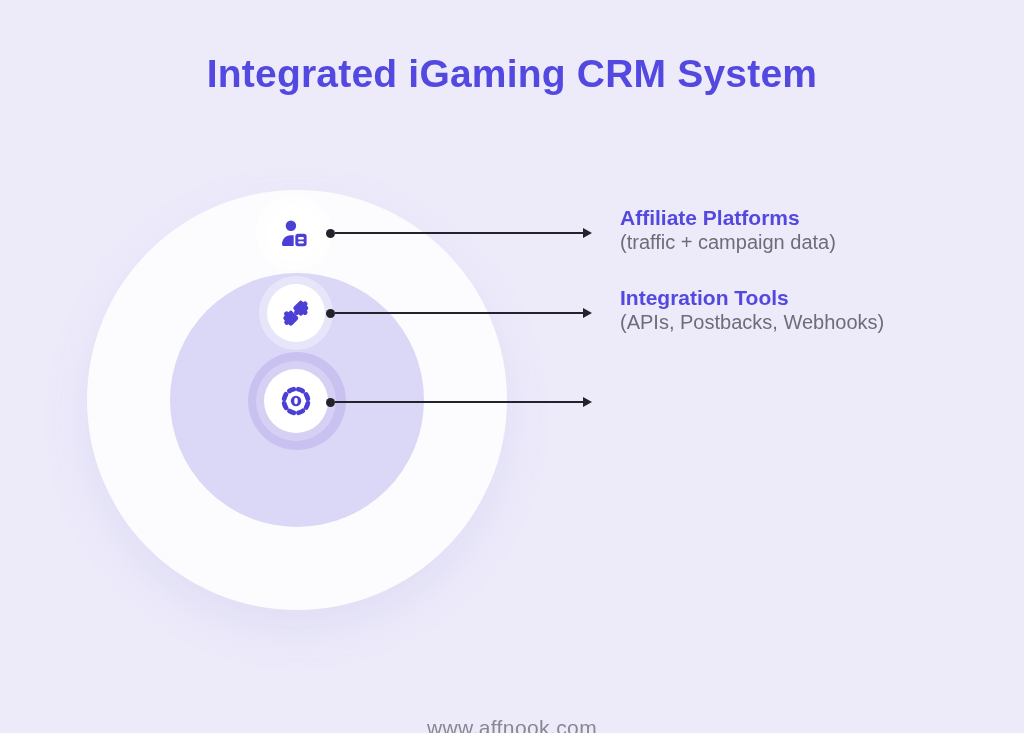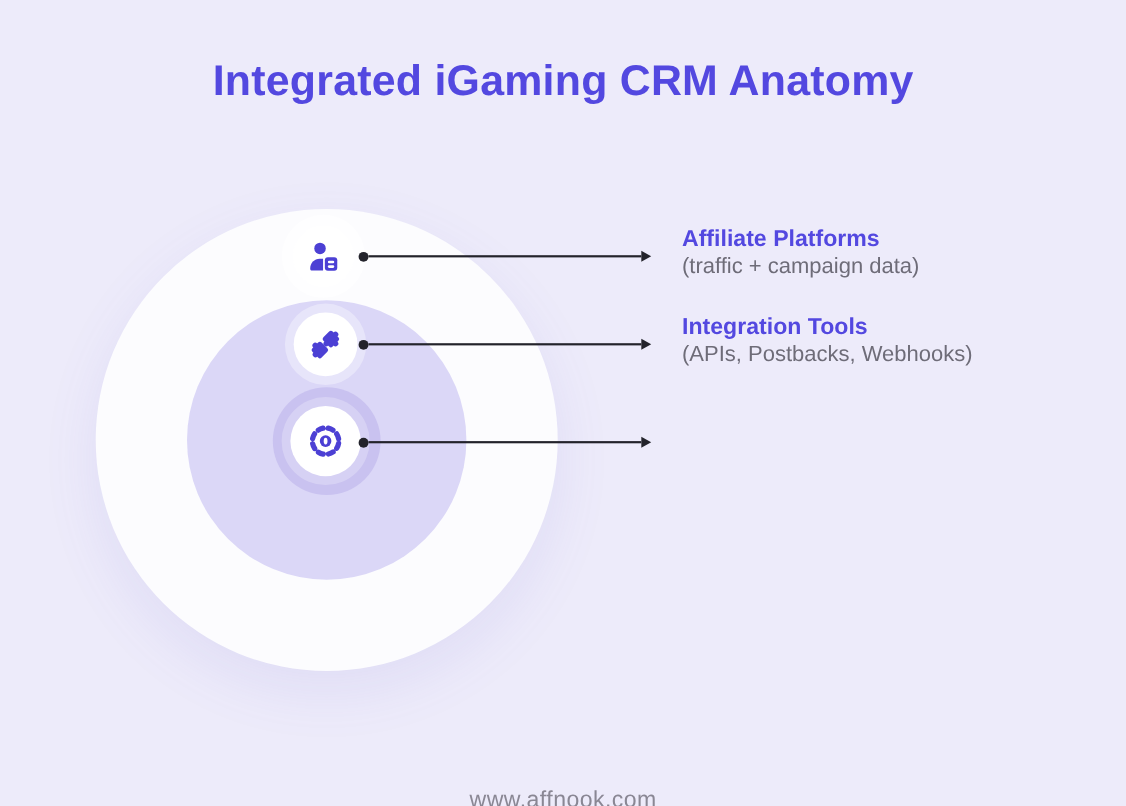--- a/index.html
+++ b/index.html
@@ -111,21 +111,21 @@
   .website-url{
     font-size:21px;color:var(--footer-gray);letter-spacing:0.4px;margin-top:45px;
   }
 </style>
 </head>
 <body>
 
 <div class="canvas">
 
   <header class="title-block">
-    <div class="title-line2">Integrated iGaming CRM Anatomy</div>
+    <div class="title-line2">Integrated iGaming CRM System</div>
   </header>
 
   <div>
     <div class="circle ring-outer"></div>
     <div class="circle ring-middle"></div>
     <div class="circle ring-inner"></div>
 
     <div class="badge badge-1">
       <svg width="33" height="33" viewBox="0 0 24 24" fill="currentColor" aria-hidden="true">
         <circle cx="9.4" cy="6.4" r="3.8"></circle>

